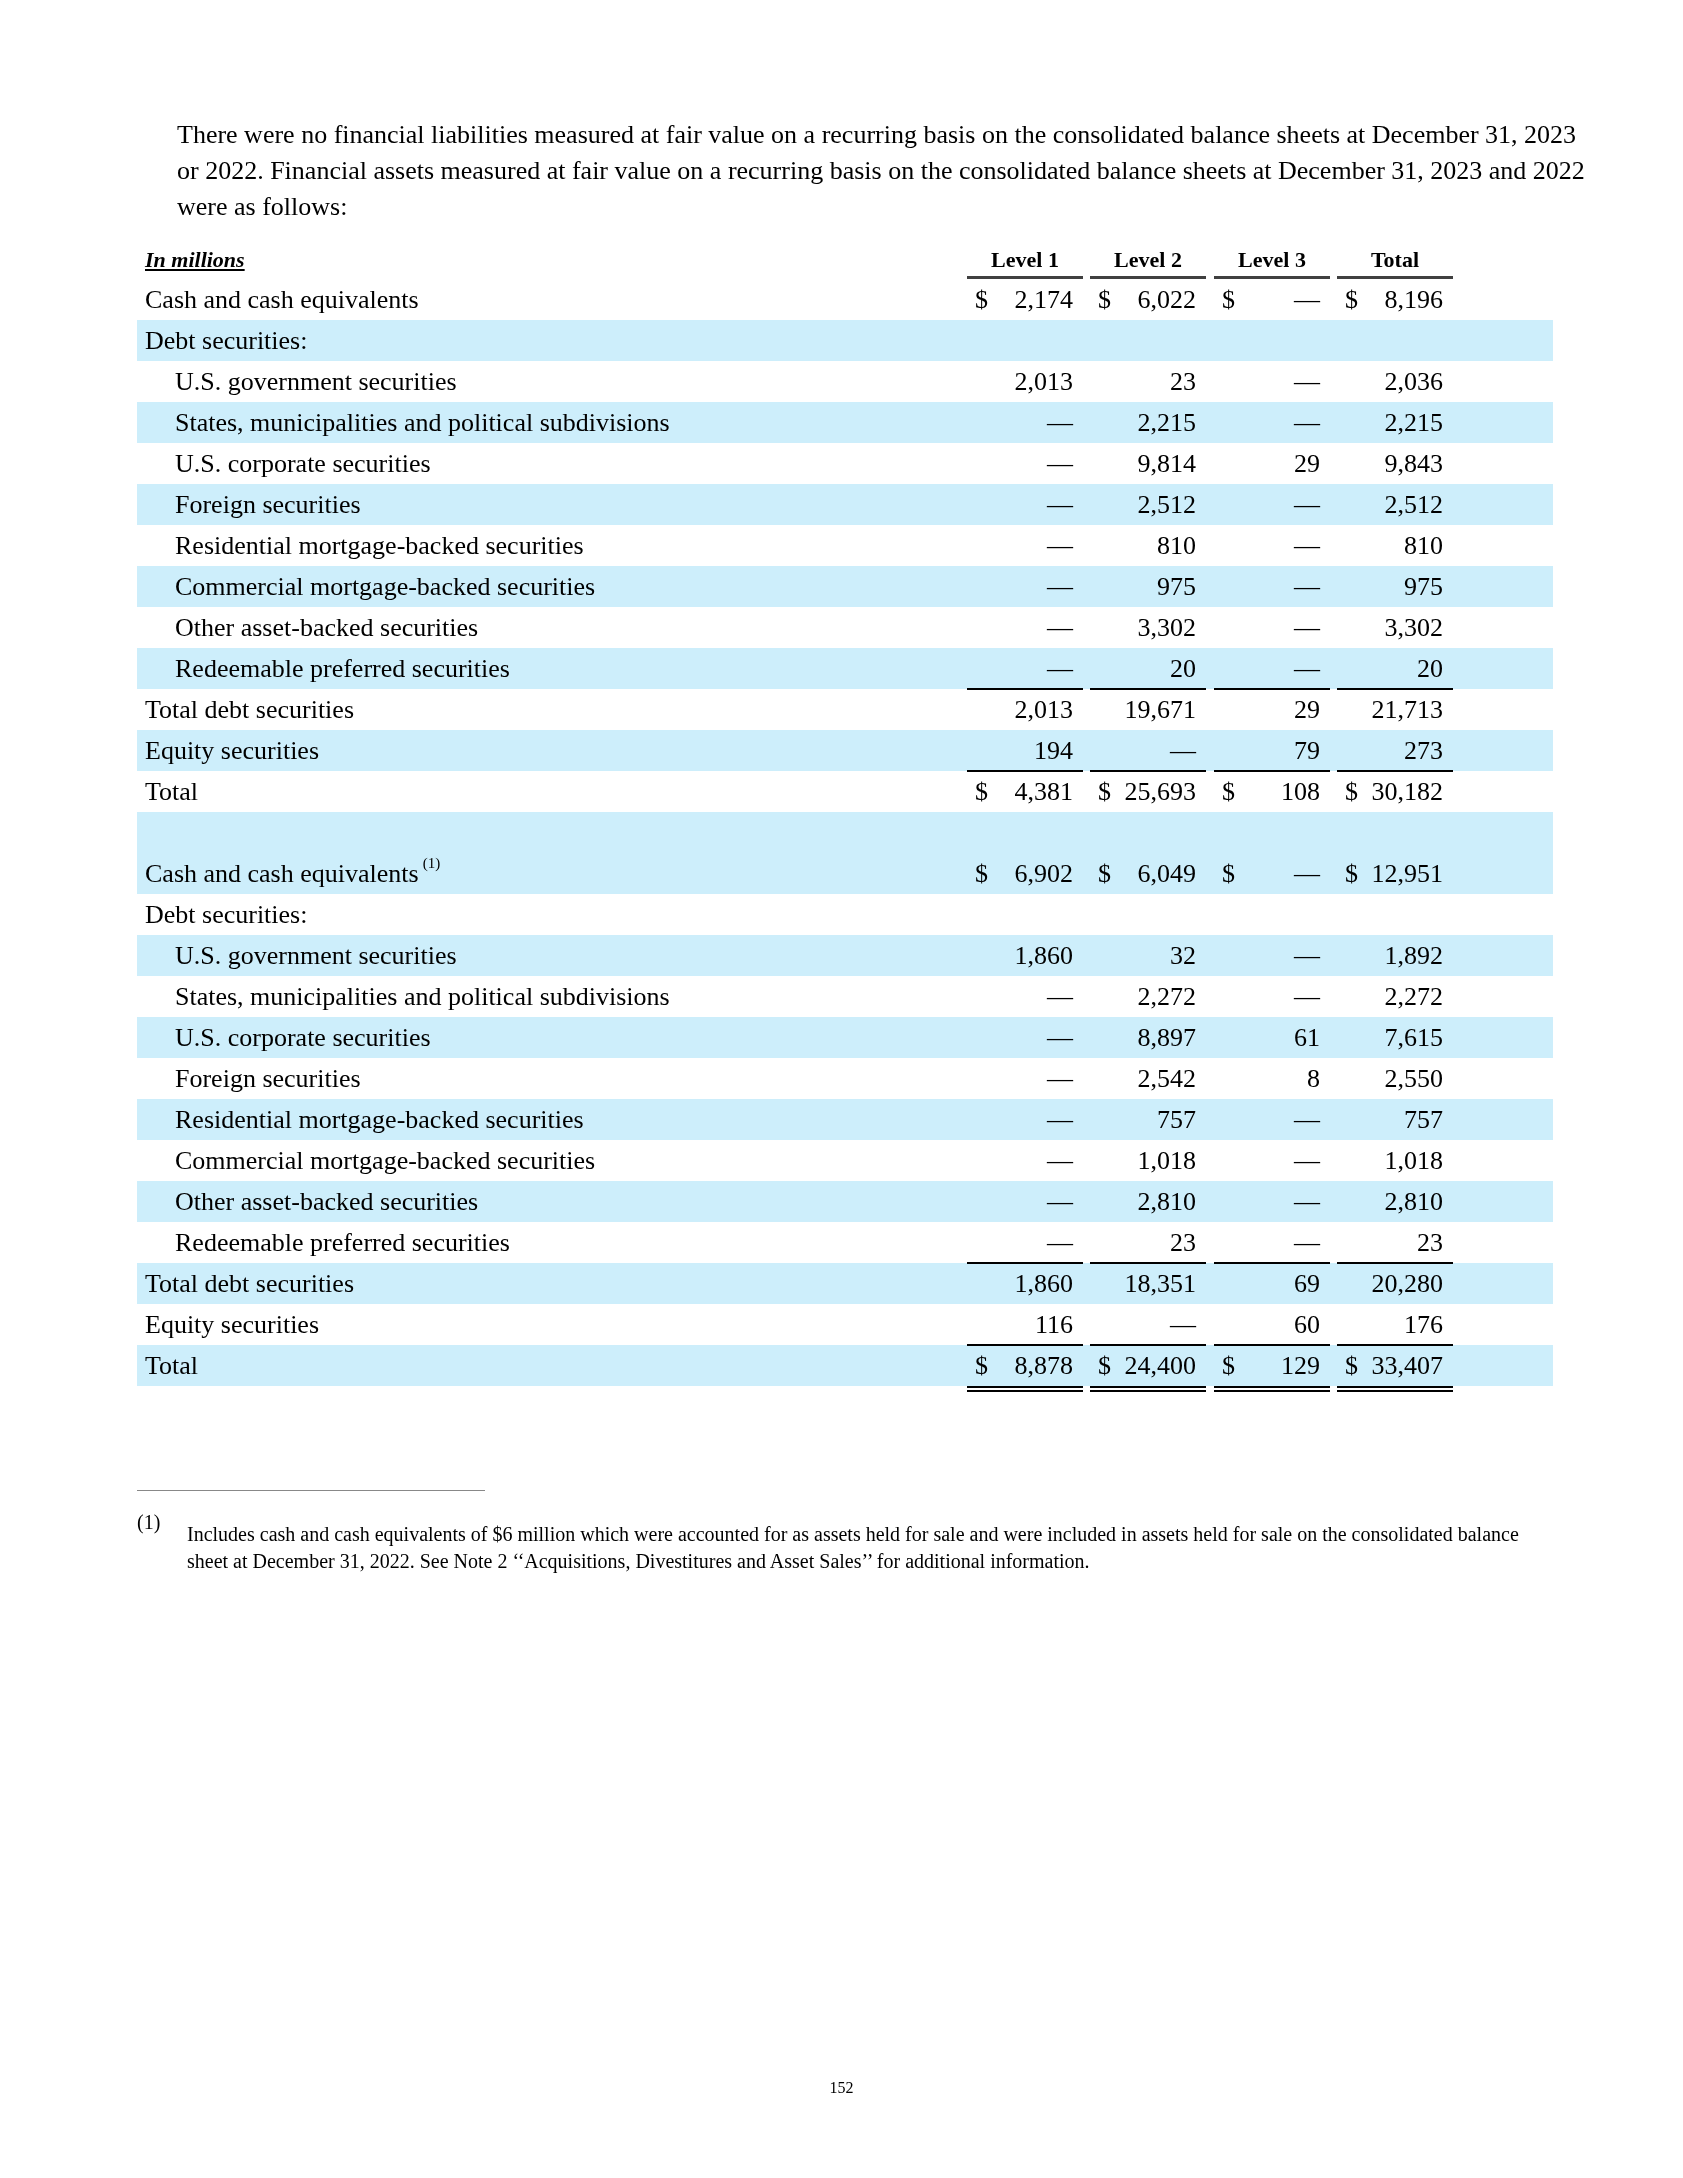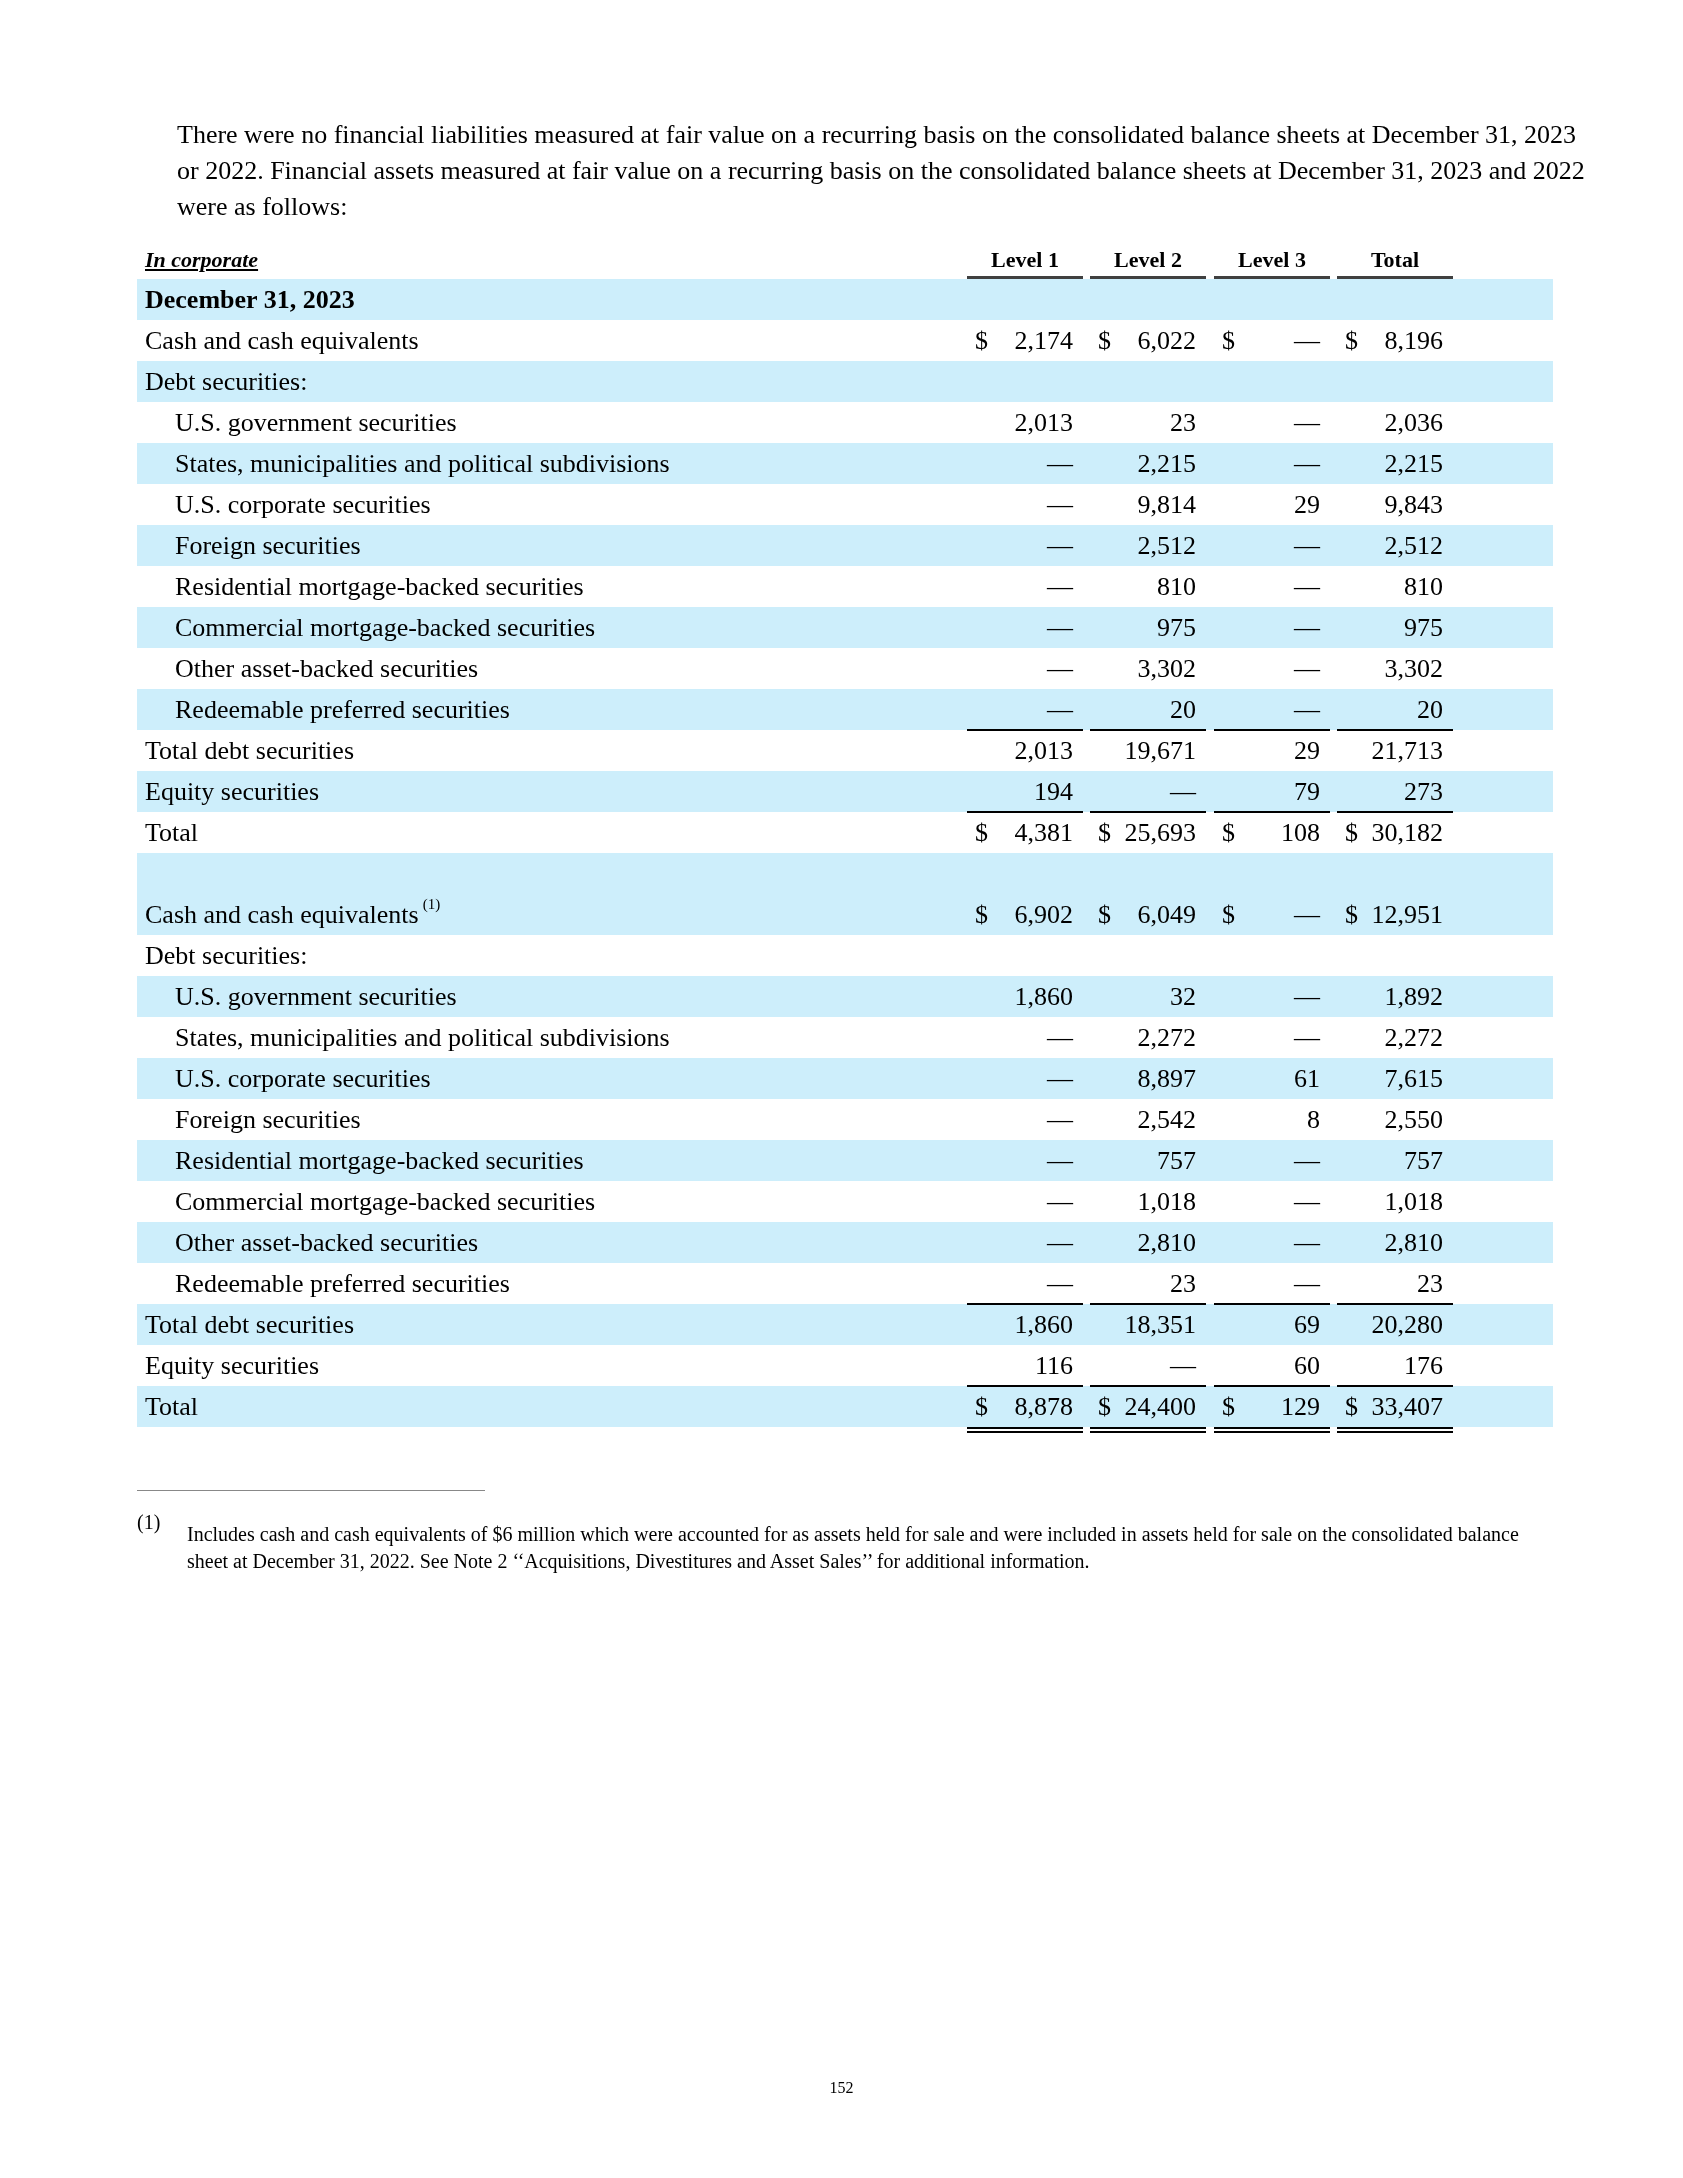--- a/index.html
+++ b/index.html
@@ -30,30 +30,27 @@
   .fn .txt { position:absolute; left:50px; top:12px; width:1376px; }
   .pagenum { position:absolute; left:0; width:1683px; top:2079px; text-align:center; font-size:16px; }
 </style>
 </head>
 <body>
 
 <div class="intro">There were no financial liabilities measured at fair value on a recurring basis on the consolidated balance sheets at December 31, 2023 or 2022. Financial assets measured at fair value on a recurring basis on the consolidated balance sheets at December 31, 2023 and 2022 were as follows:</div>
 
 <div class="tbl">
   <div class="row hdr">
-    <span class="inm">In corporate</span>
+    <span class="inm">In millions</span>
     <span class="hcell c1">Level 1</span>
     <span class="hcell c2">Level 2</span>
     <span class="hcell c3">Level 3</span>
     <span class="hcell c4">Total</span>
   </div>
   <div id="tbody">
-      <div class="row blue">
-        <span class="lbl bold">December 31, 2023</span>
-      </div>
       <div class="row ">
         <span class="lbl"><span>Cash and cash equivalents</span></span>
         <span class="cell c1">
           <span class="dol">$</span>
           <span class="val">2,174</span>
         </span>
         <span class="cell c2">
           <span class="dol">$</span>
           <span class="val">6,022</span>
         </span>

